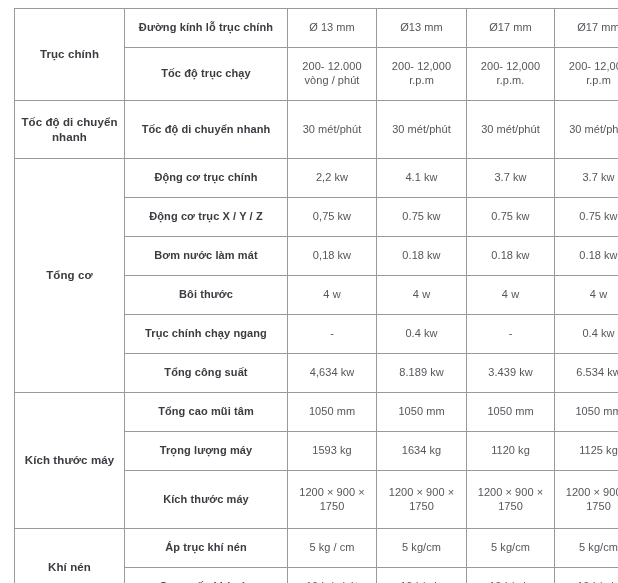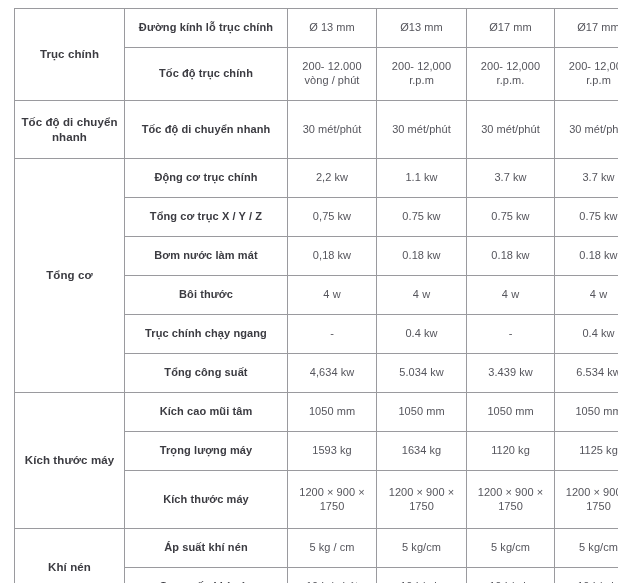--- a/index.html
+++ b/index.html
@@ -69,44 +69,44 @@
     <tbody>
         <tr class="h-reg">
           <td class="group" rowspan="2">Trục chính</td>
           <td class="label">Đường kính lỗ trục chính</td>
           <td class="val c1">Ø 13 mm</td>
           <td class="val c2">Ø13 mm</td>
           <td class="val c3">Ø17 mm</td>
           <td class="val c4">Ø17 mm</td>
         </tr>
         <tr class="h-tall">
-          <td class="label">Tốc độ trục chính</td>
+          <td class="label">Tốc độ trục chạy</td>
           <td class="val c1">200- 12.000 vòng / phút</td>
           <td class="val c2">200- 12,000 r.p.m</td>
           <td class="val c3">200- 12,000 r.p.m.</td>
           <td class="val c4">200- 12,000 r.p.m</td>
         </tr>
         <tr class="h-xl">
           <td class="group" rowspan="1">Tốc độ di chuyển nhanh</td>
           <td class="label">Tốc độ di chuyển nhanh</td>
           <td class="val c1">30 mét/phút</td>
           <td class="val c2">30 mét/phút</td>
           <td class="val c3">30 mét/phút</td>
           <td class="val c4">30 mét/phút</td>
         </tr>
         <tr class="h-reg">
           <td class="group" rowspan="6">Tổng cơ</td>
           <td class="label">Động cơ trục chính</td>
           <td class="val c1">2,2 kw</td>
-          <td class="val c2">1.1 kw</td>
+          <td class="val c2">4.1 kw</td>
           <td class="val c3">3.7 kw</td>
           <td class="val c4">3.7 kw</td>
         </tr>
         <tr class="h-reg">
-          <td class="label">Tổng cơ trục X / Y / Z</td>
+          <td class="label">Động cơ trục X / Y / Z</td>
           <td class="val c1">0,75 kw</td>
           <td class="val c2">0.75 kw</td>
           <td class="val c3">0.75 kw</td>
           <td class="val c4">0.75 kw</td>
         </tr>
         <tr class="h-reg">
           <td class="label">Bơm nước làm mát</td>
           <td class="val c1">0,18 kw</td>
           <td class="val c2">0.18 kw</td>
           <td class="val c3">0.18 kw</td>
@@ -122,27 +122,27 @@
         <tr class="h-mid">
           <td class="label">Trục chính chạy ngang</td>
           <td class="val c1">-</td>
           <td class="val c2">0.4 kw</td>
           <td class="val c3">-</td>
           <td class="val c4">0.4 kw</td>
         </tr>
         <tr class="h-mid">
           <td class="label">Tổng công suất</td>
           <td class="val c1">4,634 kw</td>
-          <td class="val c2">5.034 kw</td>
+          <td class="val c2">8.189 kw</td>
           <td class="val c3">3.439 kw</td>
           <td class="val c4">6.534 kw</td>
         </tr>
         <tr class="h-reg">
           <td class="group" rowspan="3">Kích thước máy</td>
-          <td class="label">Kích cao mũi tâm</td>
+          <td class="label">Tổng cao mũi tâm</td>
           <td class="val c1">1050 mm</td>
           <td class="val c2">1050 mm</td>
           <td class="val c3">1050 mm</td>
           <td class="val c4">1050 mm</td>
         </tr>
         <tr class="h-reg">
           <td class="label">Trọng lượng máy</td>
           <td class="val c1">1593 kg</td>
           <td class="val c2">1634 kg</td>
           <td class="val c3">1120 kg</td>
@@ -150,21 +150,21 @@
         </tr>
         <tr class="h-xl">
           <td class="label">Kích thước máy</td>
           <td class="val c1">1200 × 900 × 1750</td>
           <td class="val c2">1200 × 900 × 1750</td>
           <td class="val c3">1200 × 900 × 1750</td>
           <td class="val c4">1200 × 900 × 1750</td>
         </tr>
         <tr class="h-reg">
           <td class="group" rowspan="2">Khí nén</td>
-          <td class="label">Áp suất khí nén</td>
+          <td class="label">Áp trục khí nén</td>
           <td class="val c1">5 kg / cm</td>
           <td class="val c2">5 kg/cm</td>
           <td class="val c3">5 kg/cm</td>
           <td class="val c4">5 kg/cm</td>
         </tr>
         <tr class="h-reg">
           <td class="label">Cung cấp khí nén</td>
           <td class="val c1">10 L / phút</td>
           <td class="val c2">10 L/min</td>
           <td class="val c3">10 L/min</td>

